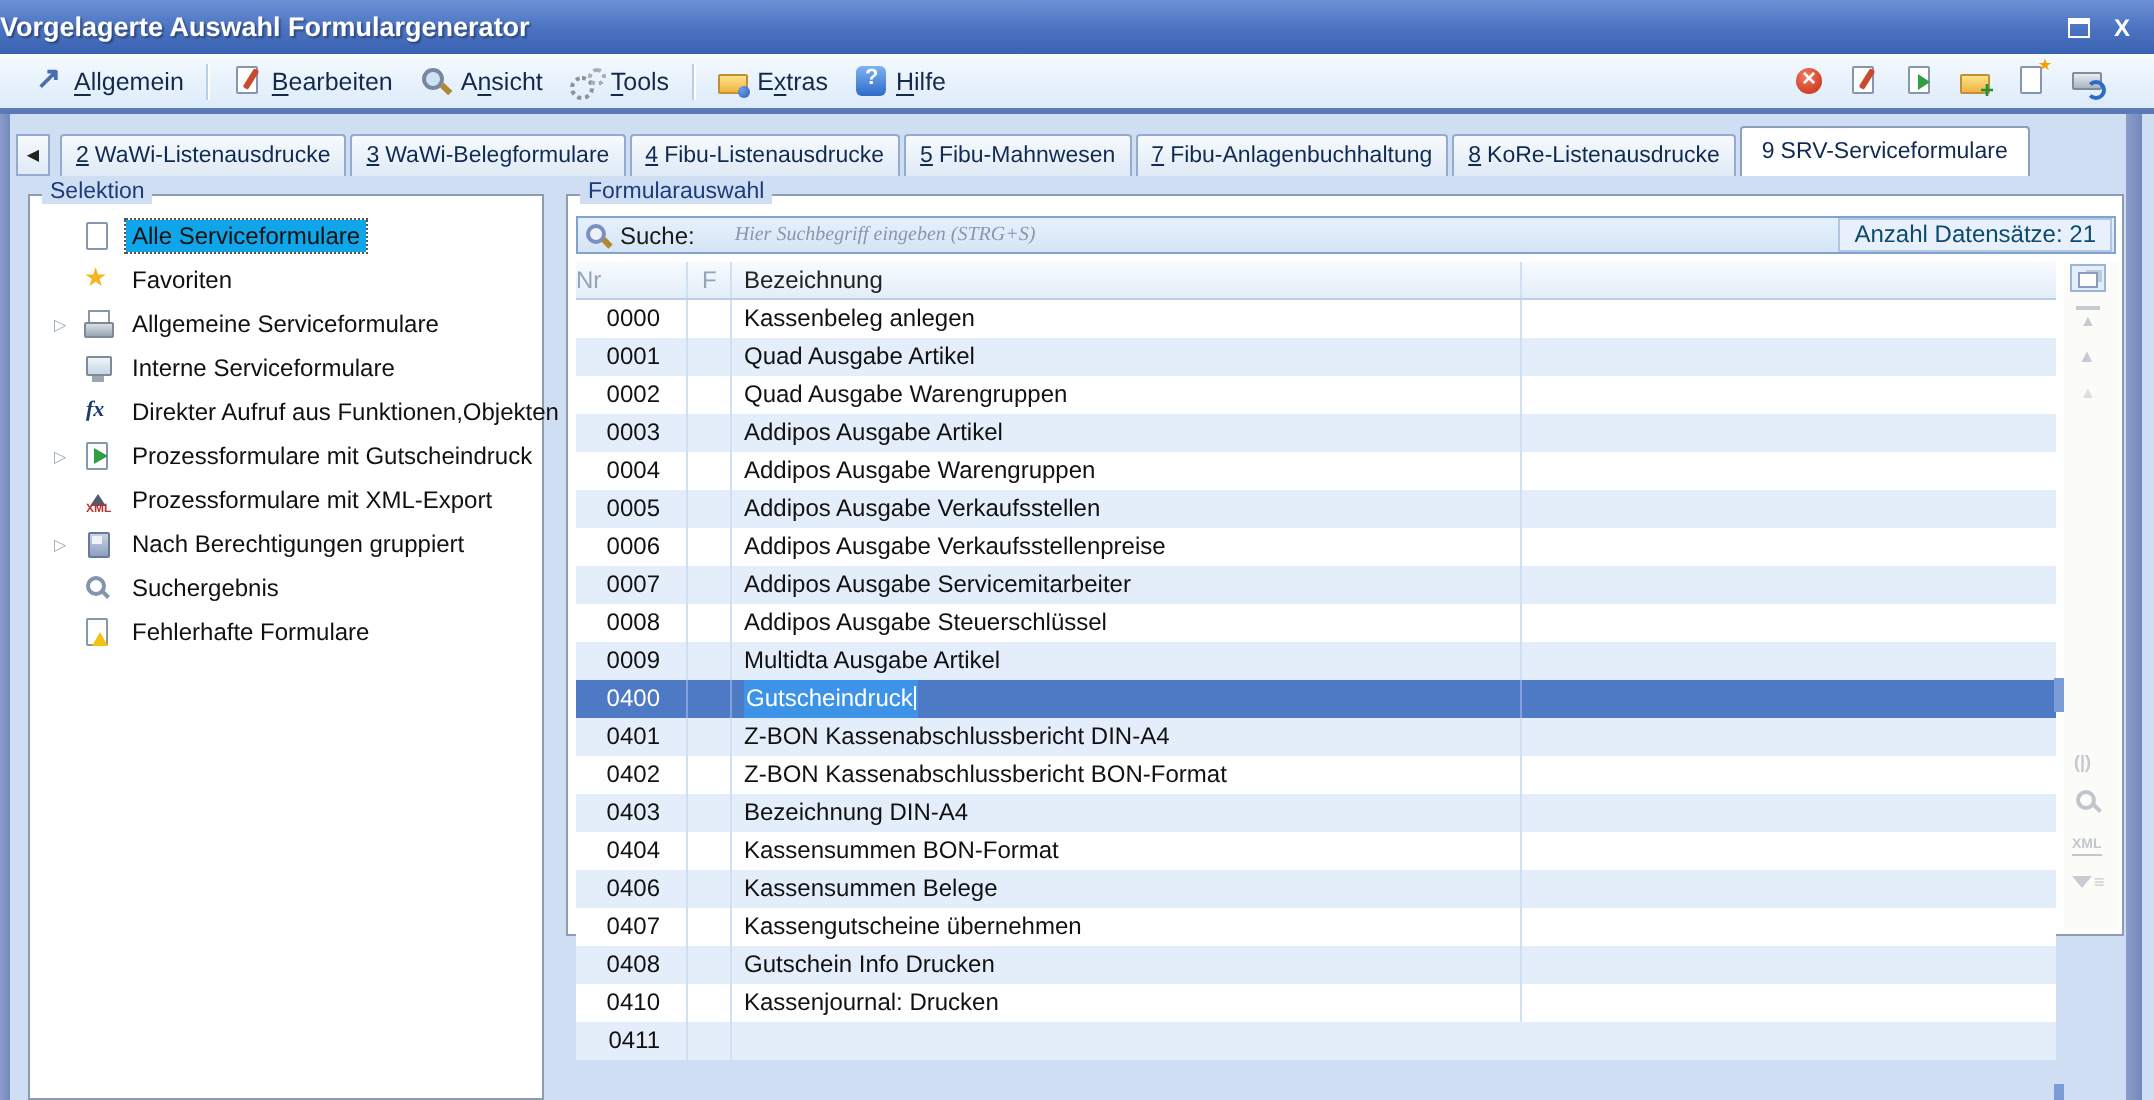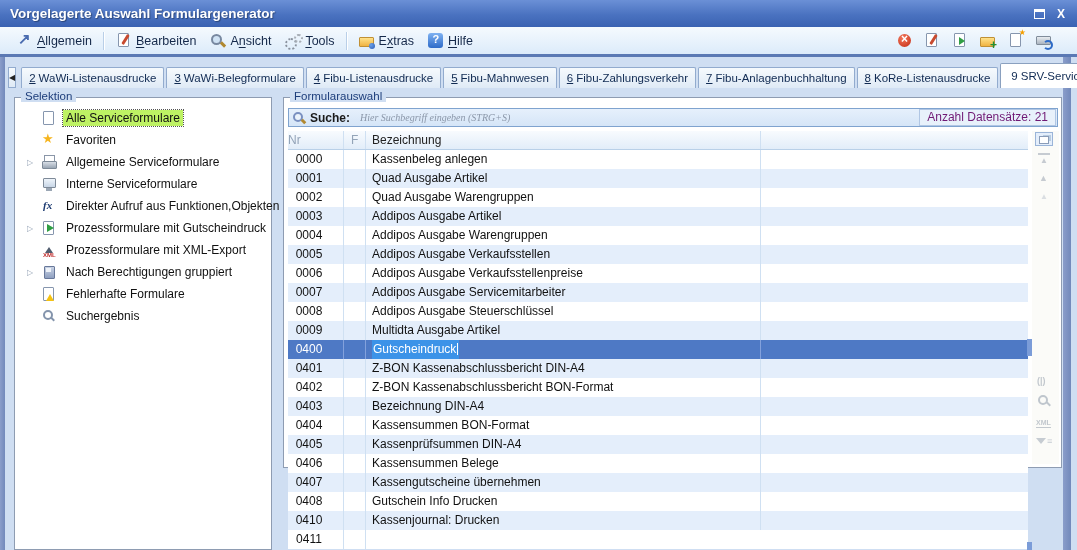--- a/index.html
+++ b/index.html
@@ -2,21 +2,21 @@
 <html><head>
 <meta charset="utf-8">
 <style>
   html,body{margin:0;padding:0}
   body{width:1077px;height:550px;position:relative;overflow:hidden;
        font-family:"Liberation Sans",sans-serif;background:#cfdef2;font-size:12px}
 
   
   .titlebar{position:absolute;left:0;top:0;right:0;height:27px;
     background:linear-gradient(#6b90d6,#4a72c0 55%,#3a62b2);
-    display:flex;align-items:center;padding-left:10px;box-sizing:border-box}
+    display:flex;align-items:center;box-sizing:border-box}
   .titlebar .title{color:#fff;font-weight:bold;font-size:13.5px;text-shadow:1px 1px 1px rgba(0,0,0,.35)}
   .win-controls{margin-left:auto;display:flex;align-items:center;gap:12px;padding-right:12px}
   .win-restore{width:9px;height:6px;border:1px solid #fff;border-top:3px solid #fff;display:inline-block}
   .win-close{color:#fff;font-weight:bold;font-size:12px;line-height:12px}
 
   
   .menubar{position:absolute;left:0;top:27px;right:0;height:27px;
     background:linear-gradient(#f5fafe,#dcebfa);border-bottom:3px solid #5b79b4;
     display:flex;align-items:center;padding:0 10px;box-sizing:content-box}
   .menu-item{display:flex;align-items:center;gap:5px;padding:2px 7px;color:#15294a;font-size:12.5px}
@@ -71,21 +71,21 @@
   .group-sidebar{left:14px;top:97px;width:258px;height:453px}
   .group-main{left:283px;top:97px;width:779px;height:371px}
 
   
   .tree{padding-top:9px}
   .tree-item{height:22px;display:flex;align-items:center;padding-left:12px;color:#111}
   .expander{width:14px;font-size:8px;color:#98a6b8;visibility:hidden;flex:none}
   .tree-item.expandable .expander{visibility:visible}
   .ticon{width:17px;height:15px;margin-right:5px}
   .tree-label{padding:1px 3px;white-space:nowrap}
-  .tree-item.selected .tree-label{outline:1px dotted #555;background:#bef264}
+  .tree-item.selected .tree-label{outline:1px dotted #555;background:#0ea5e9}
 
   
   [data-name="star-icon"]::before{content:"★";position:absolute;left:1px;top:-2px;font-size:13px;color:#f6b51e}
   [data-name="printer-forms-icon"]::before{content:"";position:absolute;left:3px;top:0;width:9px;height:7px;background:#fff;border:1px solid #8a96a8}
   [data-name="printer-forms-icon"]::after{content:"";position:absolute;left:1px;top:6px;width:13px;height:6px;background:linear-gradient(#d8dee6,#9aa6b4);border:1px solid #7e8a98;border-radius:1px}
   [data-name="internal-form-icon"]::before{content:"";position:absolute;left:2px;top:1px;width:11px;height:8px;background:linear-gradient(#eef4fa,#c8d6e6);border:1px solid #7e8a98;border-radius:1px}
   [data-name="internal-form-icon"]::after{content:"";position:absolute;left:5px;top:11px;width:6px;height:3px;background:#9aa6b4}
   [data-name="fx-icon"]::before{content:"fx";position:absolute;left:2px;top:0;font-family:"Liberation Serif",serif;font-style:italic;font-weight:bold;font-size:11px;color:#1c3a70}
   [data-name="import-icon"]::after{content:"";position:absolute;left:6px;top:3px;border:4px solid transparent;border-left:7px solid #2f9e44}
   [data-name="xml-export-icon"]::before{content:"";position:absolute;left:4px;top:0;border:4px solid transparent;border-bottom:6px solid #505c6e}
@@ -95,38 +95,38 @@
   [data-name="error-form-icon"]::after{content:"";position:absolute;left:5px;top:3px;border:4px solid transparent;border-bottom:7px solid #f5c211}
   [data-name="search-result-icon"]::before{content:"";position:absolute;left:2px;top:1px;width:6px;height:6px;border:2px solid #8494ac;border-radius:50%}
   [data-name="search-result-icon"]::after{content:"";position:absolute;left:9px;top:9px;width:5px;height:2px;background:#8494ac;transform:rotate(45deg)}
 
   
   .searchbar{position:absolute;left:4px;top:10px;width:770px;height:19px;box-sizing:border-box;
     display:flex;align-items:center;background:linear-gradient(#e6f0fc,#d5e5f7);border:1px solid #7fa3cf}
   .lens{width:14px;height:14px;margin:0 4px 0 3px}
   .lens::before{content:"";position:absolute;left:1px;top:1px;width:6px;height:6px;border:2px solid #7a90c0;border-radius:50%;background:#eaf2fb}
   .lens::after{content:"";position:absolute;left:9px;top:9px;width:5px;height:3px;background:#b08830;transform:rotate(45deg)}
-  .search-label{font-weight:bold;color:#1a1a1a;margin-right:8px}
+  .search-label{font-weight:normal;color:#1a1a1a;margin-right:18px}
   .search-input{flex:1;border:none;background:transparent;outline:none;font-family:Liberation Serif, serif;font-size:10px;height:15px}
   .search-input::placeholder{color:#8b97a9;font-style:italic;opacity:1}
-  .count-box{height:15px;line-height:15px;margin-right:1px;padding:0 7px;background:#e8f1fb;border:1px solid #b0c6e4;color:#701a75;white-space:nowrap}
+  .count-box{height:15px;line-height:15px;margin-right:1px;padding:0 7px;background:#e8f1fb;border:1px solid #b0c6e4;color:#0c4a6e;white-space:nowrap}
 
   
   .table{position:absolute;left:4px;top:33px;width:740px}
   .thead{display:flex;height:19px;background:linear-gradient(#f8fbfe,#e2edf9);border-bottom:1px solid #b9d0e8;box-sizing:border-box}
   .thead .cell{line-height:18px}
   .cell{box-sizing:border-box;border-right:1px solid #cfe0f2;overflow:hidden;white-space:nowrap}
   .c-nr{width:56px}.c-f{width:22px}.c-name{width:395px}.c-rest{flex:1;border-right:none}
   .thead .c-nr{color:#93a4b8;}
   .thead .c-f{color:#93a4b8;padding-left:7px}
   .thead .c-name{color:#222;padding-left:6px}
   .row{display:flex;height:19px;line-height:19px;color:#111}
   .rows .row:nth-of-type(odd){background:#fff}
   .rows .row:nth-of-type(even){background:#e4eefb}
-  .row .c-nr{text-align:center;padding-right:13px}
+  .row .c-nr{text-align:right;padding-right:13px}
   .row .c-name{padding-left:6px}
   .rows .row.selected{background:#4e79c5;color:#fff}
   .row.selected .cell{border-right-color:#83a1dc}
   .row.selected .name-text{background:#3c93e8;padding:19px 1px}
   .row.selected .name-text::after{content:"";display:inline-block;width:1px;height:12px;background:#fff;vertical-align:-2px;margin-left:1px}
 
   
   .gutter{position:absolute;right:2px;top:33px;bottom:3px;width:27px;background:#fbfbf8}
   .gi{position:absolute;width:18px;height:16px}
   .gi:nth-of-type(1){top:1px;left:3px;background:#e4eefb;border:1px solid #9ab4d8;height:14px;box-sizing:border-box}
@@ -216,23 +216,20 @@
       </div>
 
       <div class="tab" data-name="tab">
         <span class="tab-num">4</span><span class="tab-name">Fibu-Listenausdrucke</span>
       </div>
 
       <div class="tab" data-name="tab">
         <span class="tab-num">5</span><span class="tab-name">Fibu-Mahnwesen</span>
       </div>
 
-      <div class="tab" data-name="tab">
-        <span class="tab-num">6</span><span class="tab-name">Fibu-Zahlungsverkehr</span>
-      </div>
 
       <div class="tab" data-name="tab">
         <span class="tab-num">7</span><span class="tab-name">Fibu-Anlagenbuchhaltung</span>
       </div>
 
       <div class="tab" data-name="tab">
         <span class="tab-num">8</span><span class="tab-name">KoRe-Listenausdrucke</span>
       </div>
 
       <div class="tab active" data-name="tab">
@@ -288,28 +285,28 @@
       </div>
 
       <div class="tree-item expandable" data-name="tree-item">
         <span class="expander" data-name="expander-icon">▷</span>
         <span class="ticon" data-name="permissions-icon"></span>
         <span class="tree-label" data-name="tree-item-label">Nach Berechtigungen gruppiert</span>
       </div>
 
       <div class="tree-item" data-name="tree-item">
         <span class="expander" data-name="expander-icon">▷</span>
+        <span class="ticon" data-name="search-result-icon"></span>
+        <span class="tree-label" data-name="tree-item-label">Suchergebnis</span>
+      </div>
+
+      <div class="tree-item" data-name="tree-item">
+        <span class="expander" data-name="expander-icon">▷</span>
         <span class="ticon" data-name="error-form-icon"></span>
         <span class="tree-label" data-name="tree-item-label">Fehlerhafte Formulare</span>
-      </div>
-
-      <div class="tree-item" data-name="tree-item">
-        <span class="expander" data-name="expander-icon">▷</span>
-        <span class="ticon" data-name="search-result-icon"></span>
-        <span class="tree-label" data-name="tree-item-label">Suchergebnis</span>
       </div>
     </div>
 </div>
 
 <div class="group group-main" data-name="formularauswahl-panel">
   <span class="group-label" data-name="formularauswahl-group-label">Formularauswahl</span>
 
   <div class="searchbar" data-name="search-bar">
     <span class="lens" data-name="search-icon"></span>
     <span class="search-label" data-name="search-label">Suche:</span>
@@ -424,26 +421,20 @@
           <div class="cell c-rest" data-name="row-empty"></div>
         </div>
 
         <div class="row" data-name="table-row">
           <div class="cell c-nr" data-name="row-nr">0404</div>
           <div class="cell c-f" data-name="row-f"></div>
           <div class="cell c-name" data-name="row-bezeichnung"><span class="name-text">Kassensummen BON-Format</span></div>
           <div class="cell c-rest" data-name="row-empty"></div>
         </div>
 
-        <div class="row" data-name="table-row">
-          <div class="cell c-nr" data-name="row-nr">0405</div>
-          <div class="cell c-f" data-name="row-f"></div>
-          <div class="cell c-name" data-name="row-bezeichnung"><span class="name-text">Kassenprüfsummen DIN-A4</span></div>
-          <div class="cell c-rest" data-name="row-empty"></div>
-        </div>
 
         <div class="row" data-name="table-row">
           <div class="cell c-nr" data-name="row-nr">0406</div>
           <div class="cell c-f" data-name="row-f"></div>
           <div class="cell c-name" data-name="row-bezeichnung"><span class="name-text">Kassensummen Belege</span></div>
           <div class="cell c-rest" data-name="row-empty"></div>
         </div>
 
         <div class="row" data-name="table-row">
           <div class="cell c-nr" data-name="row-nr">0407</div>

